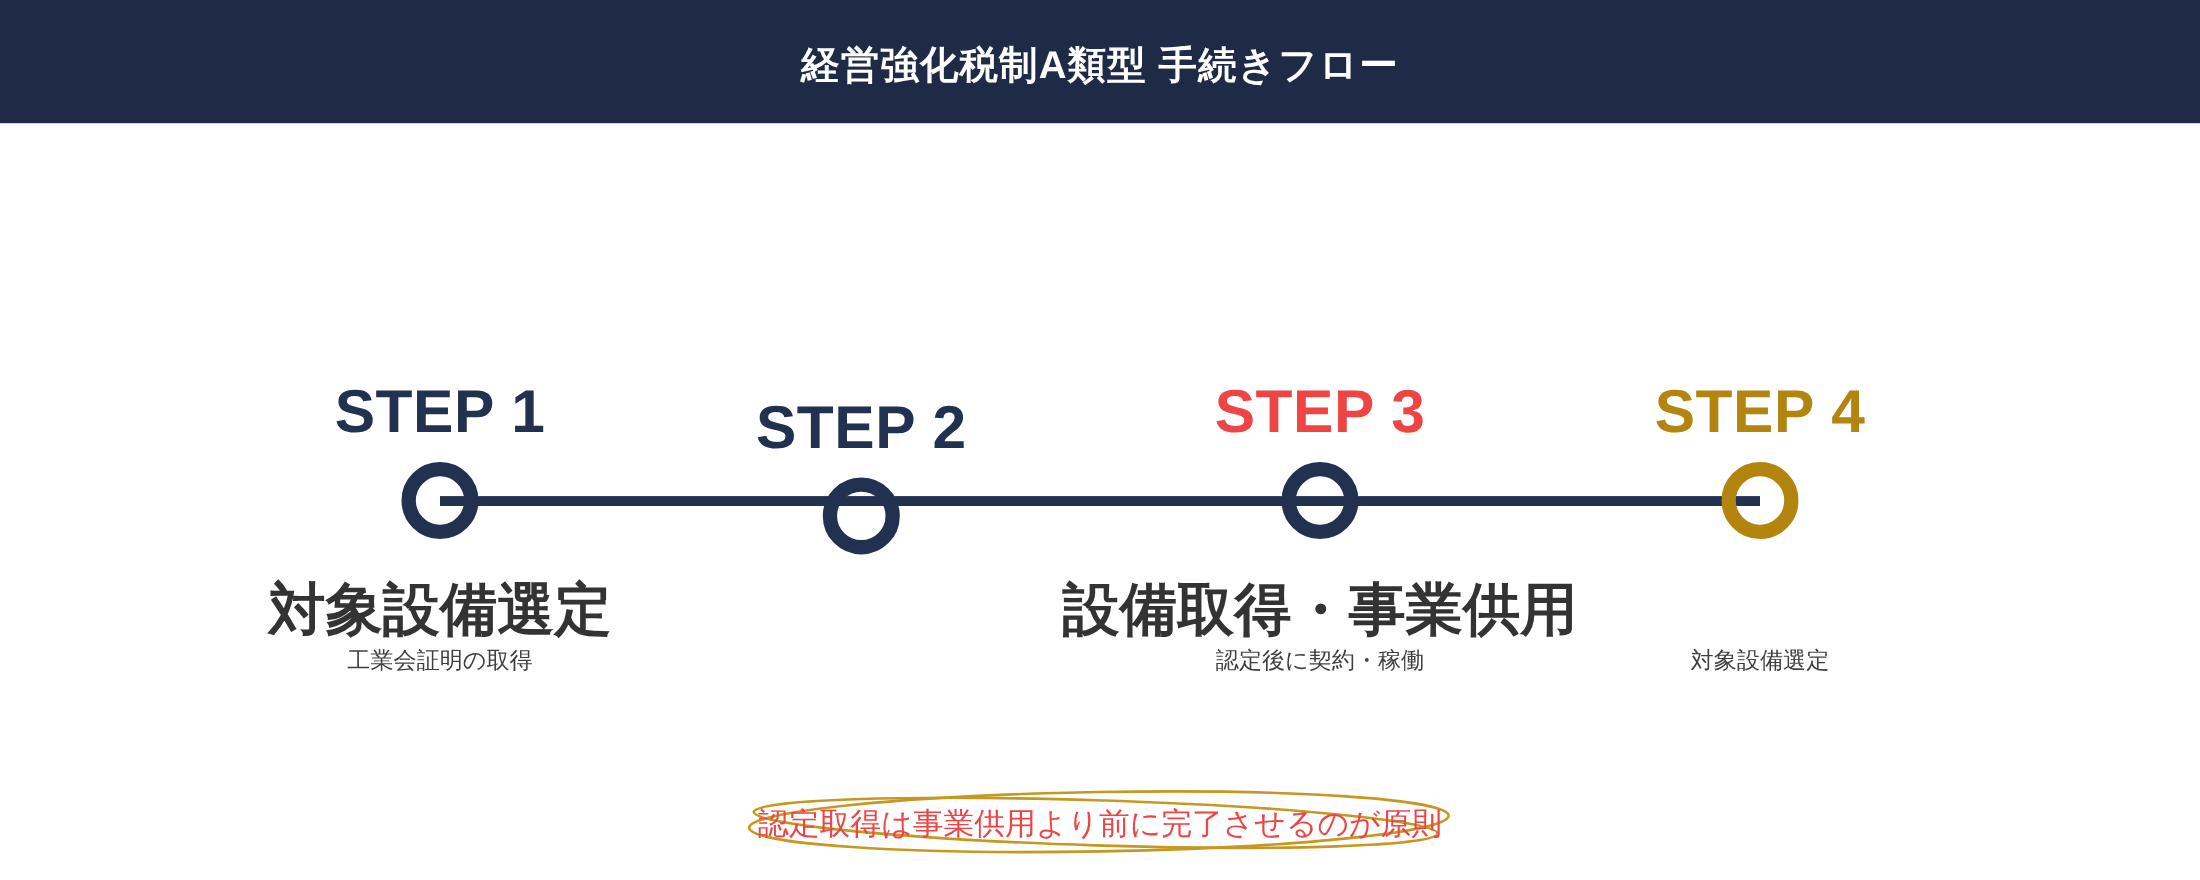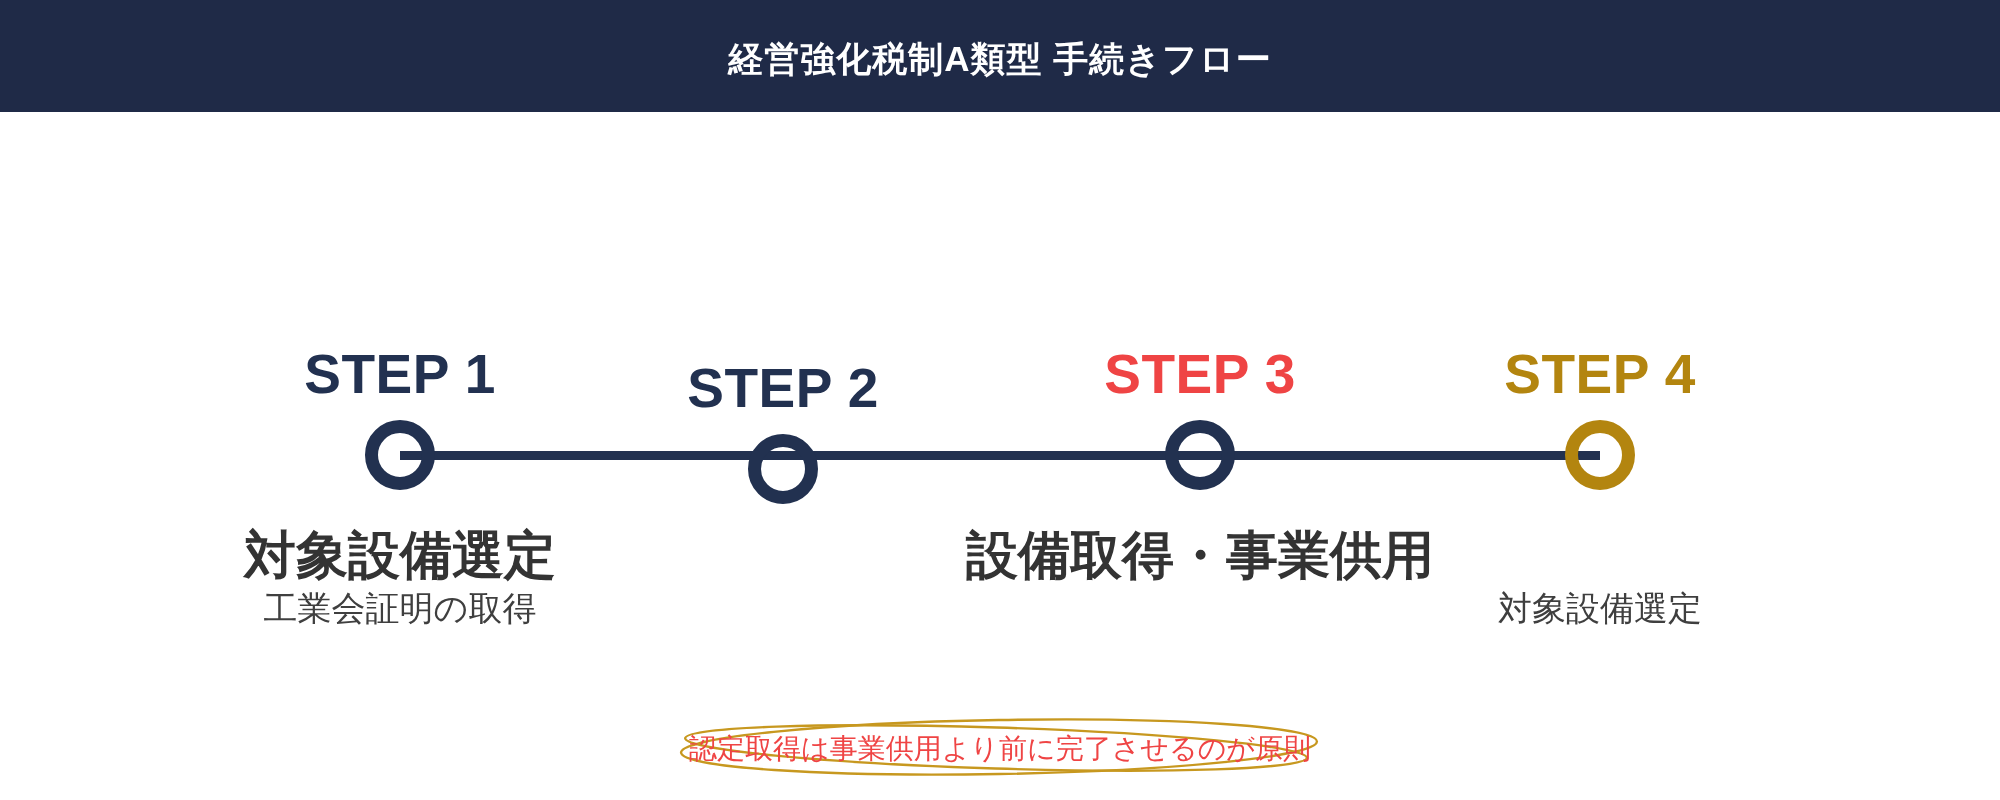--- a/index.html
+++ b/index.html
@@ -85,21 +85,21 @@
     font-weight: bold;
     color: #333333;
     line-height: 1.2;
   }
   .step-subtitle {
     position: absolute;
     top: 588px;
     left: -40px;
     width: 480px;
     text-align: center;
-    font-size: 34px;
+    font-size: 21px;
     font-weight: normal;
     color: #3f3f3f;
     line-height: 1.2;
   }
   .step-1 { left: 200px; }
   .step-2 { left: 583px; margin-top: 14px; }
   .step-3 { left: 1000px; }
   .step-4 { left: 1400px; }
 
   
@@ -154,20 +154,21 @@
 
     <section class="step step-2">
       <div class="step-label" style="color: rgb(34, 49, 80);">STEP 2</div>
       <div class="step-circle" style="border-color: rgb(34, 49, 80);"></div>
     </section>
 
     <section class="step step-3">
       <div class="step-label" style="color: #ef4444;">STEP 3</div>
       <div class="step-circle" style="border-color: rgb(34, 49, 80);"></div>
       <div class="step-title">設備取得・事業供用</div>
+      <div class="step-subtitle">認定後に契約・稼働</div>
     </section>
 
     <section class="step step-4">
       <div class="step-label" style="color: rgb(179, 133, 15);">STEP 4</div>
       <div class="step-circle" style="border-color: rgb(179, 133, 15);"></div>
       <div class="step-subtitle">対象設備選定</div>
     </section>
 
     <div class="note">
       <svg viewBox="0 0 710 80">

